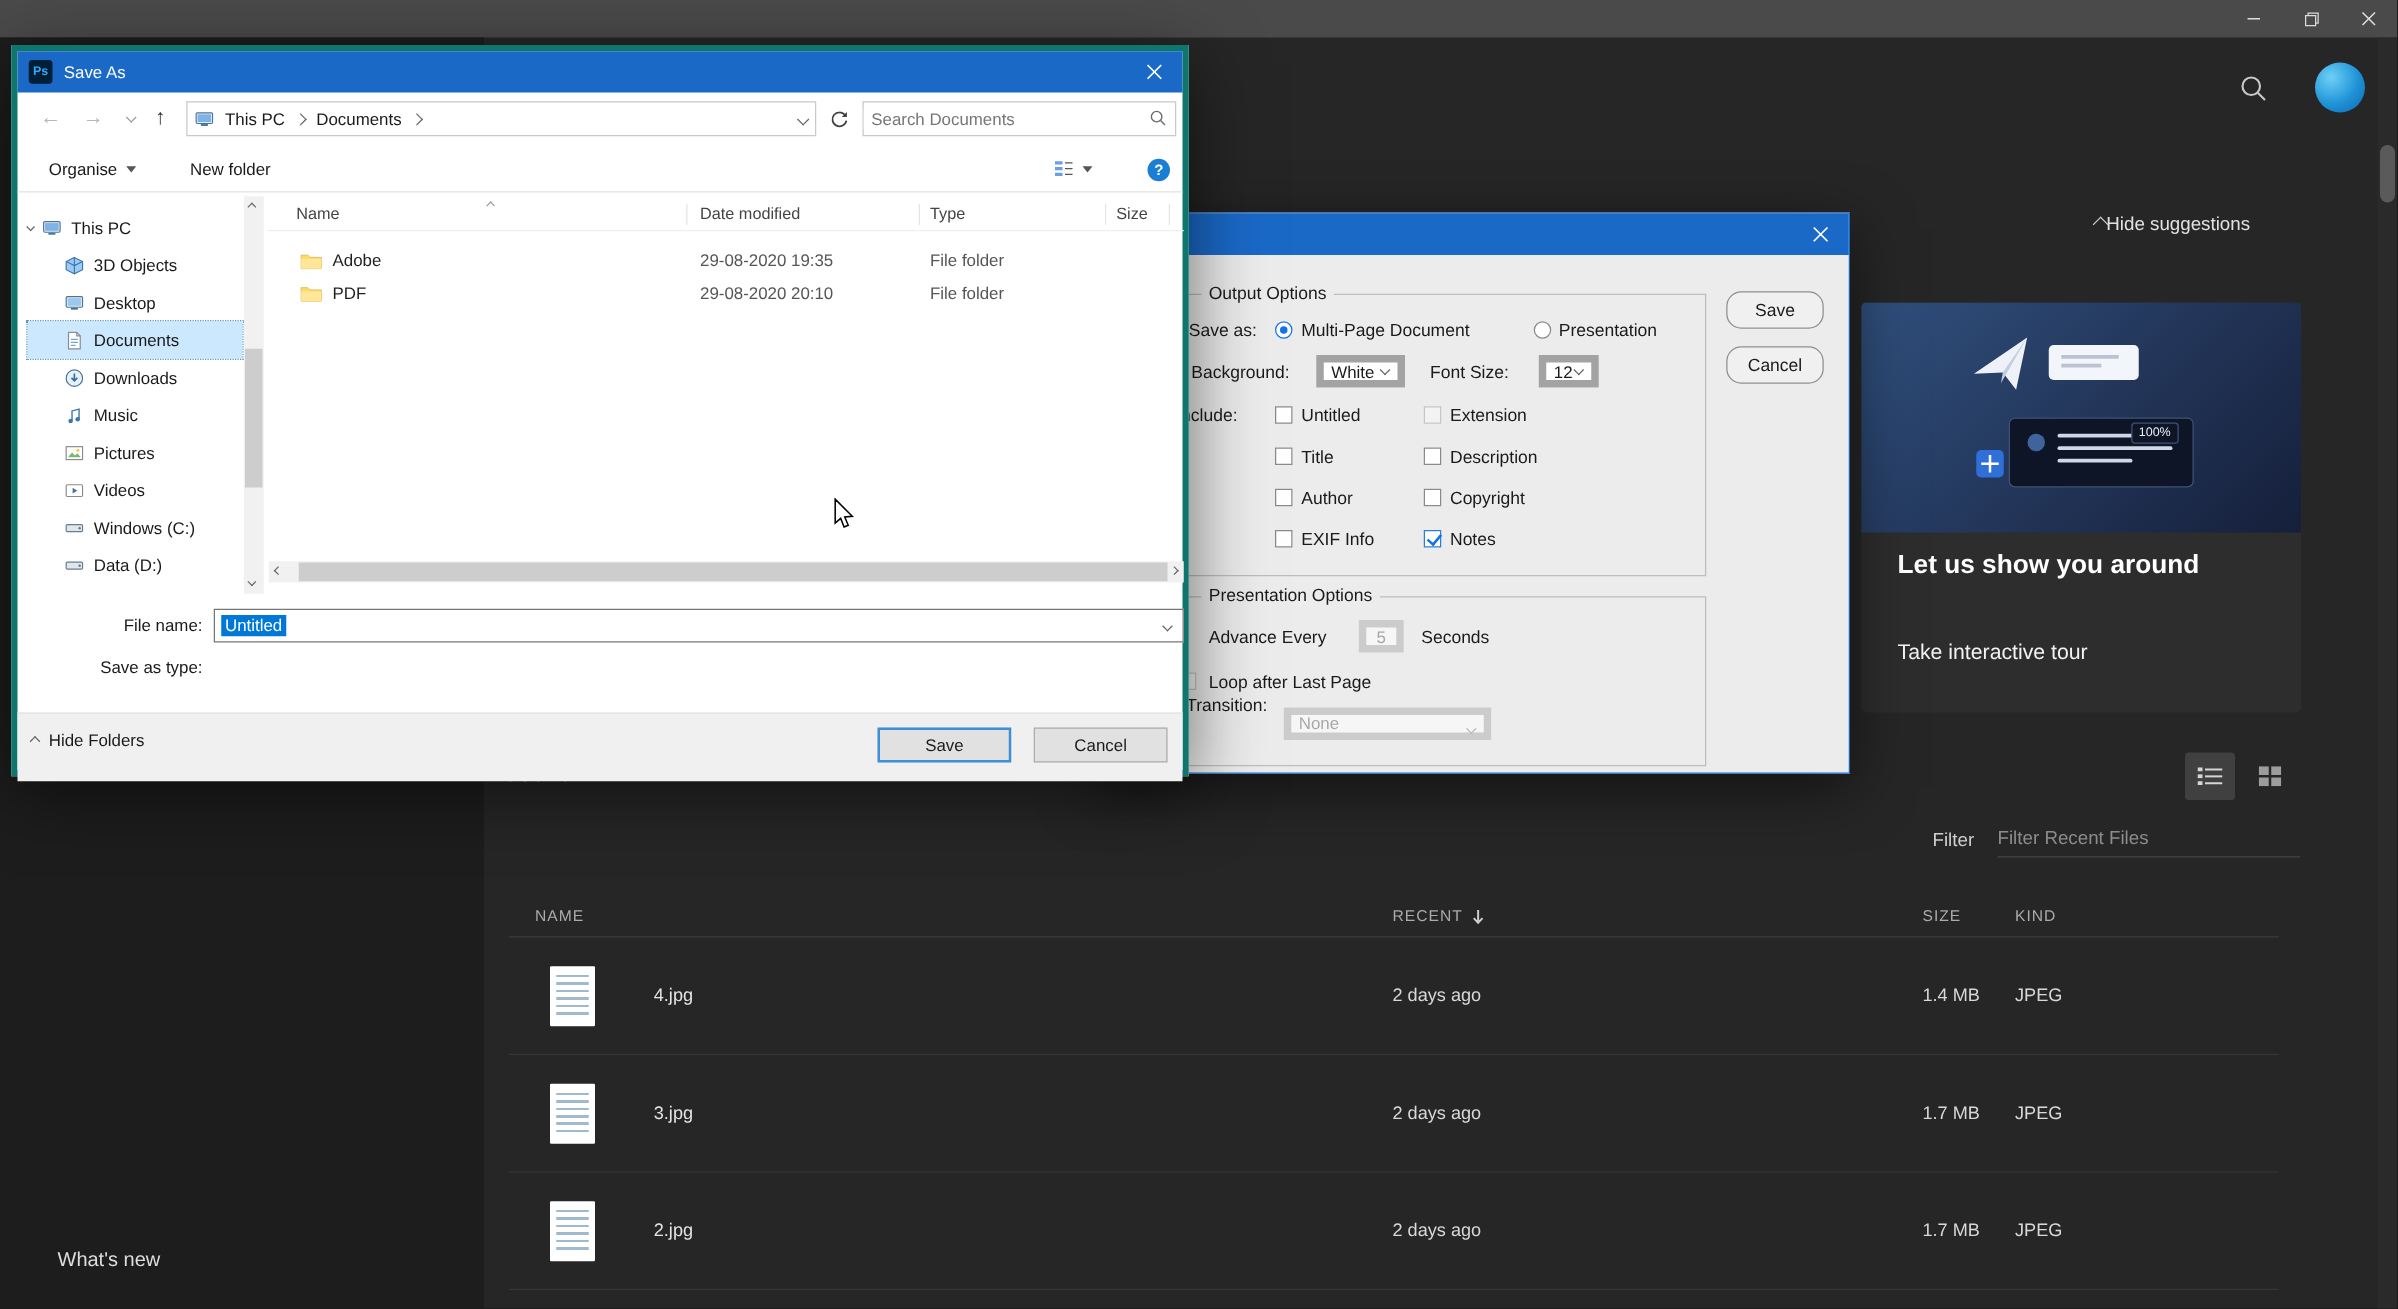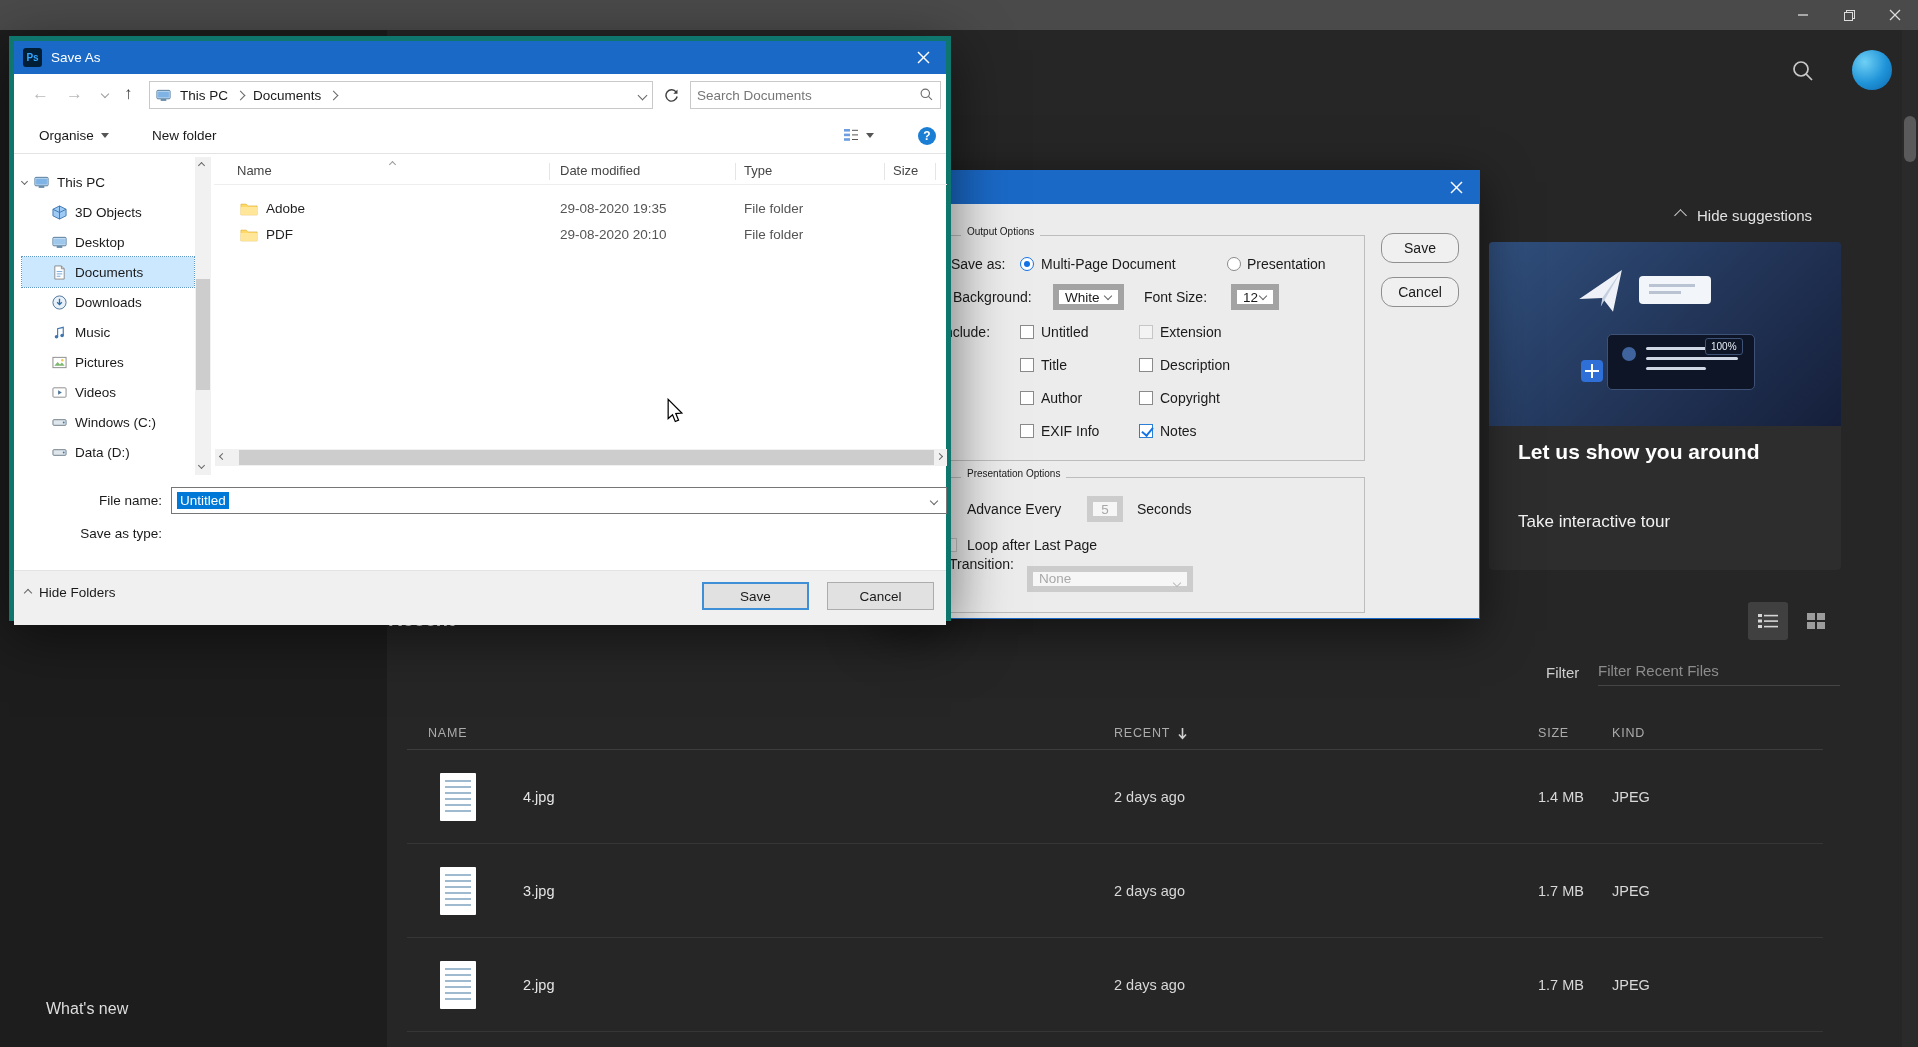--- a/index.html
+++ b/index.html
@@ -16,22 +16,22 @@
 
   
   .titlebar{position:absolute;left:0;top:0;width:1918px;height:30px;background:#4a4a4a;z-index:1;}
   .win-controls{position:absolute;right:0;top:0;height:30px;display:flex;}
   .win-btn{width:46px;height:30px;display:flex;align-items:center;justify-content:center;cursor:default;}
   .left-rail{position:absolute;left:0;top:30px;width:387px;height:1017px;background:#1d1d1d;z-index:1;}
   .whats-new{position:absolute;left:46px;top:970px;font-size:16px;color:#dedede;}
   .search-btn{position:absolute;left:1791px;top:59px;z-index:1;}
   .avatar{position:absolute;left:1852px;top:50px;width:40px;height:40px;border-radius:50%;z-index:1;
           background:radial-gradient(circle at 32% 30%,#6fd0f5,#1f93d8 55%,#0e66ad);}
-  .hide-sugg{position:absolute;left:1676px;top:166px;height:26px;display:flex;align-items:center;gap:12px;
-             font-size:15px;color:#e2e2e2;z-index:1;margin-top:36px;}
+  .hide-sugg{position:absolute;left:1676px;top:166px;height:26px;display:flex;align-items:center;gap:0;
+             font-size:15px;color:#e2e2e2;z-index:1;}
   .card{position:absolute;left:1489px;top:242px;width:352px;height:328px;background:#2d2d2d;border-radius:4px;overflow:hidden;z-index:1;}
   .card-illus{position:relative;width:100%;height:184px;background:linear-gradient(135deg,#30507e 0%,#223457 55%,#151f3a 100%);}
   .il-bubble{position:absolute;left:150px;top:34px;width:72px;height:28px;background:#f2f5f9;border-radius:4px;}
   .il-bubble i{position:absolute;left:10px;height:3px;background:#b9c3d2;display:block;}
   .il-laptop{position:absolute;left:118px;top:92px;width:148px;height:56px;background:#0d1526;border:1px solid #3e5278;border-radius:5px;}
   .il-laptop i{position:absolute;left:38px;height:3px;background:#cfd8e4;display:block;border-radius:2px;}
   .il-laptop b{position:absolute;left:14px;top:12px;width:14px;height:14px;border-radius:50%;background:#3f639c;}
   .il-plus{position:absolute;left:92px;top:118px;width:22px;height:22px;border-radius:4px;background:#2f6fd8;}
   .il-plus::before{content:"";position:absolute;left:10px;top:4px;width:2px;height:14px;background:#fff;}
   .il-plus::after{content:"";position:absolute;left:4px;top:10px;width:14px;height:2px;background:#fff;}
@@ -58,21 +58,21 @@
                 background:repeating-linear-gradient(to bottom,#9fb9cf 0 2px,transparent 2px 6px);}
   .vscroll{position:absolute;left:1902px;top:30px;width:16px;height:1017px;background:#2a2a2a;z-index:2;}
   .vthumb{position:absolute;left:2px;top:86px;width:12px;height:46px;background:#5a5a5a;border-radius:6px;}
 
   
   .pdf{position:absolute;left:880px;top:170px;width:600px;height:449px;background:#ececec;border:1px solid #1a69c7;
        box-shadow:0 12px 45px rgba(0,0,0,.55);z-index:5;font-size:14px;color:#1a1a1a;}
   .pdf-titlebar{position:absolute;left:0;top:0;width:100%;height:33px;background:#1a69c7;}
   .dlg-close{position:absolute;right:0;top:0;width:46px;height:33px;display:flex;align-items:center;justify-content:center;}
   .groupbox{position:absolute;border:1px solid #bdbdbd;}
-  .grouplabel{position:absolute;background:#ececec;padding:0 6px;font-size:10px;color:#1a1a1a;}
+  .grouplabel{position:absolute;background:#ececec;padding:0 6px;font-size:14px;color:#1a1a1a;}
   .radio{display:inline-block;width:14px;height:14px;border-radius:50%;background:#fff;border:1px solid #8a8a8a;position:relative;vertical-align:middle;}
   .radio.sel{border-color:#1473e6;}
   .radio.sel::after{content:"";position:absolute;left:3px;top:3px;width:6px;height:6px;border-radius:50%;background:#1473e6;}
   .cb{display:inline-block;width:14px;height:14px;background:#fff;border:1px solid #8a8a8a;position:relative;vertical-align:middle;}
   .cb.checked{border-color:#2a7fd4;}
   .cb.checked::after{content:"";position:absolute;left:3.5px;top:0;width:5px;height:9px;
                      border-right:2px solid #1473e6;border-bottom:2px solid #1473e6;transform:rotate(40deg);}
   .cb.disabled{border-color:#c6c6c6;background:#f3f3f3;}
   .combo{position:absolute;background:#fff;border:6px solid #a3a3a3;display:flex;align-items:center;
          padding:0 20px 0 6px;font-size:13.5px;color:#1a1a1a;height:26px;}

